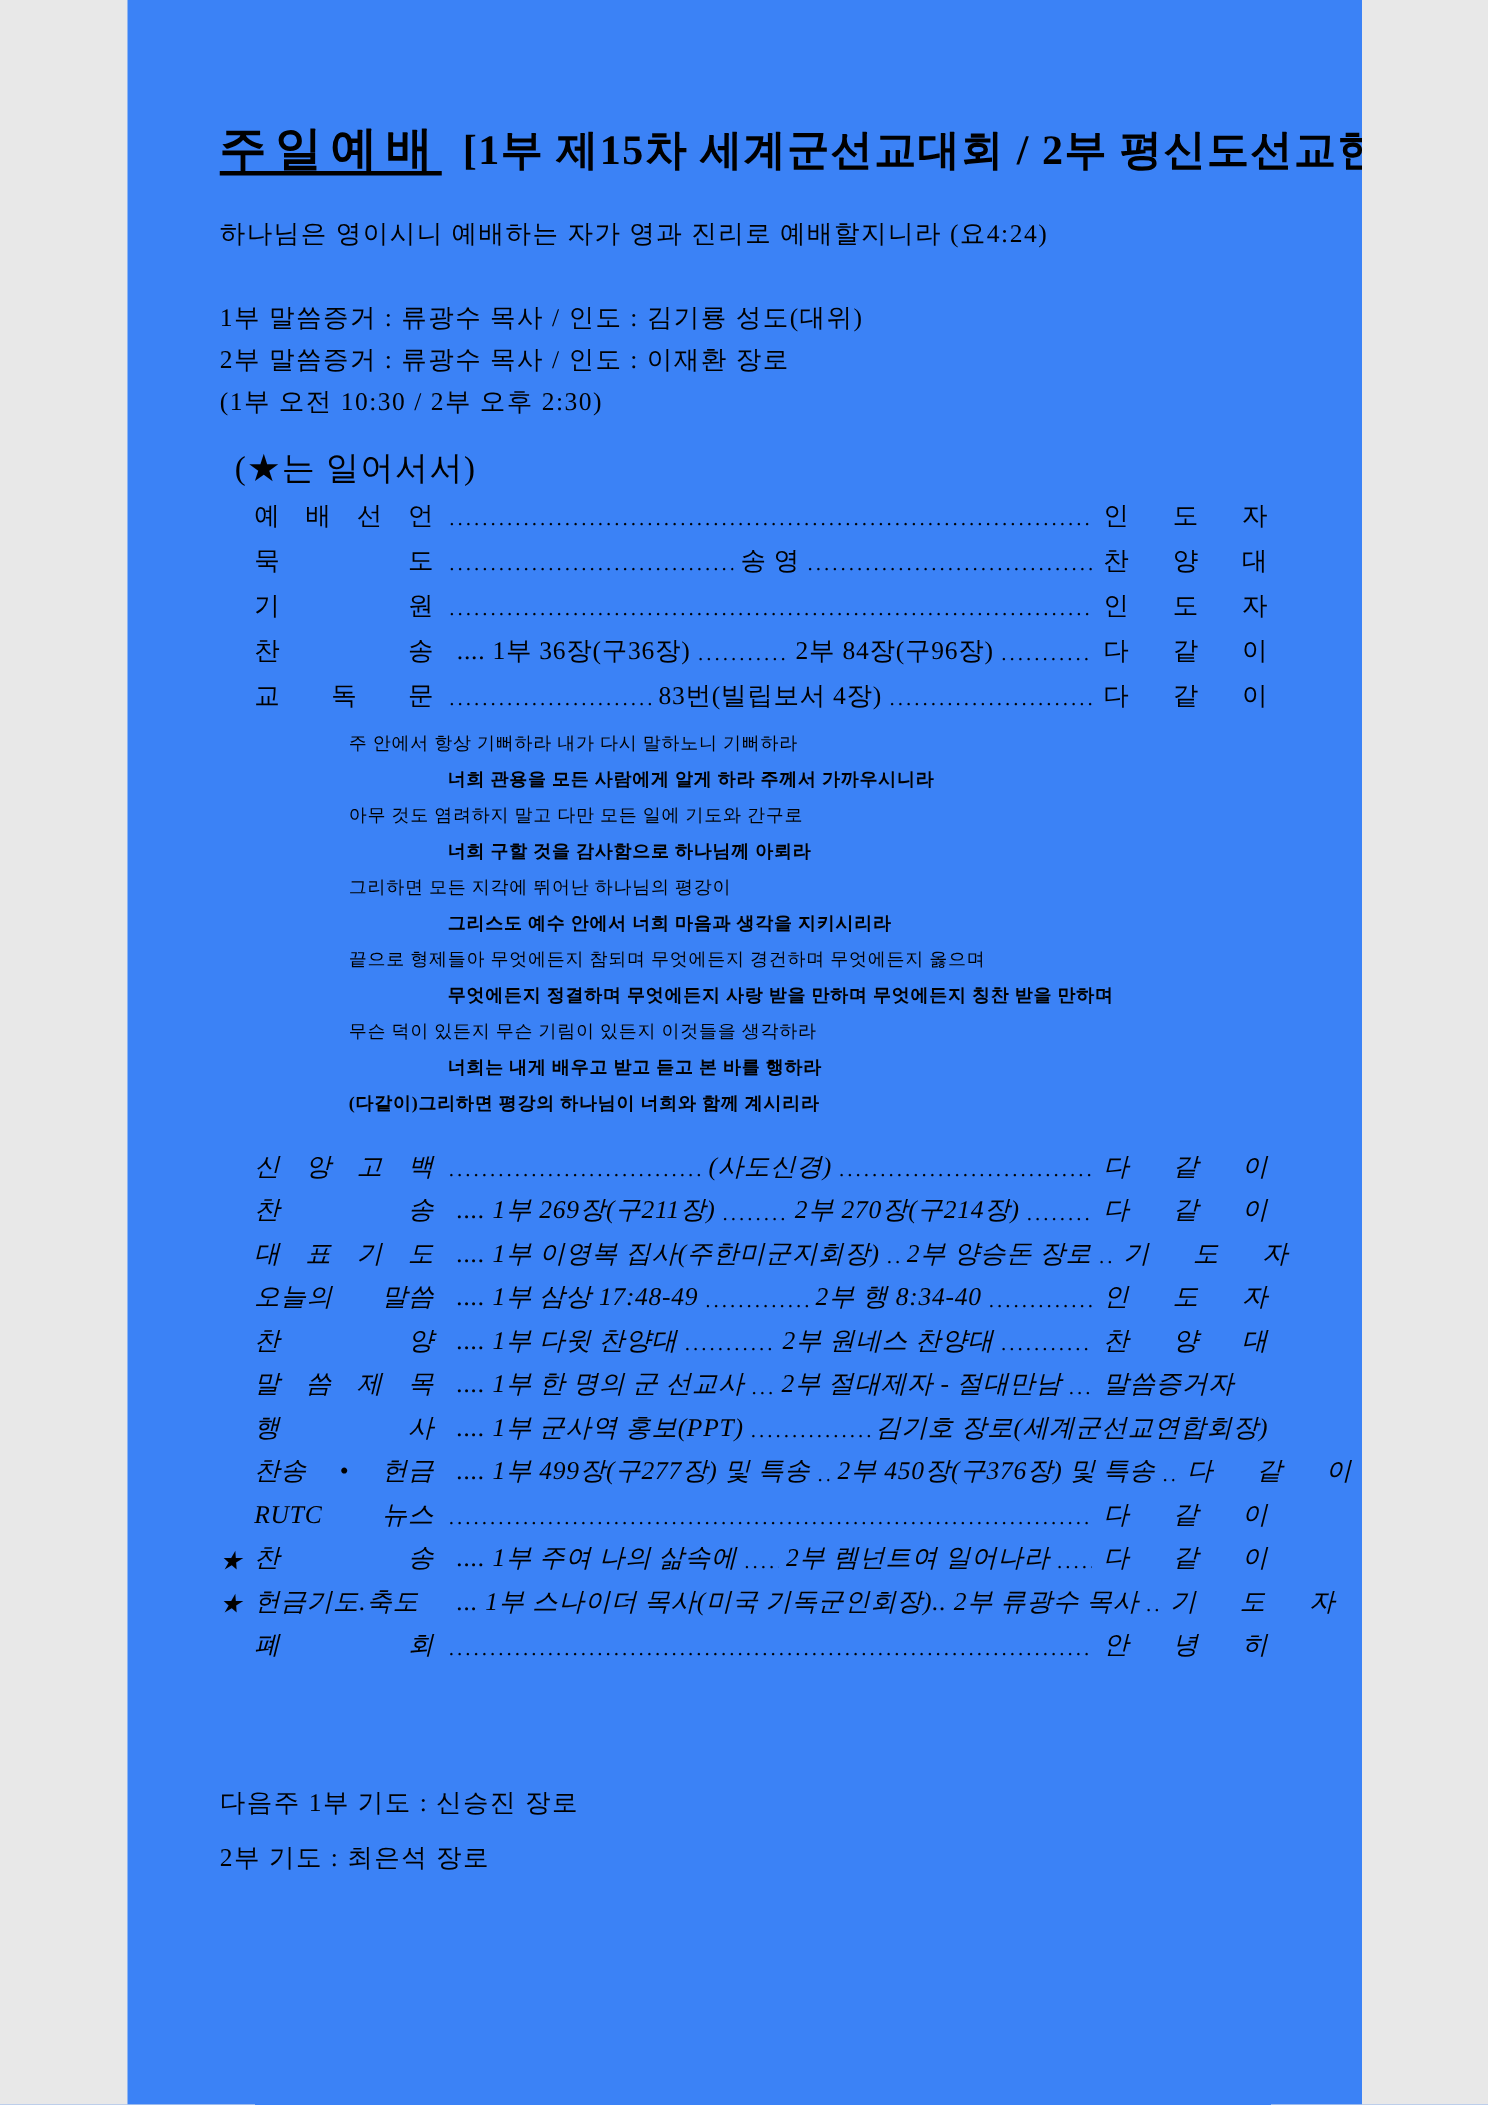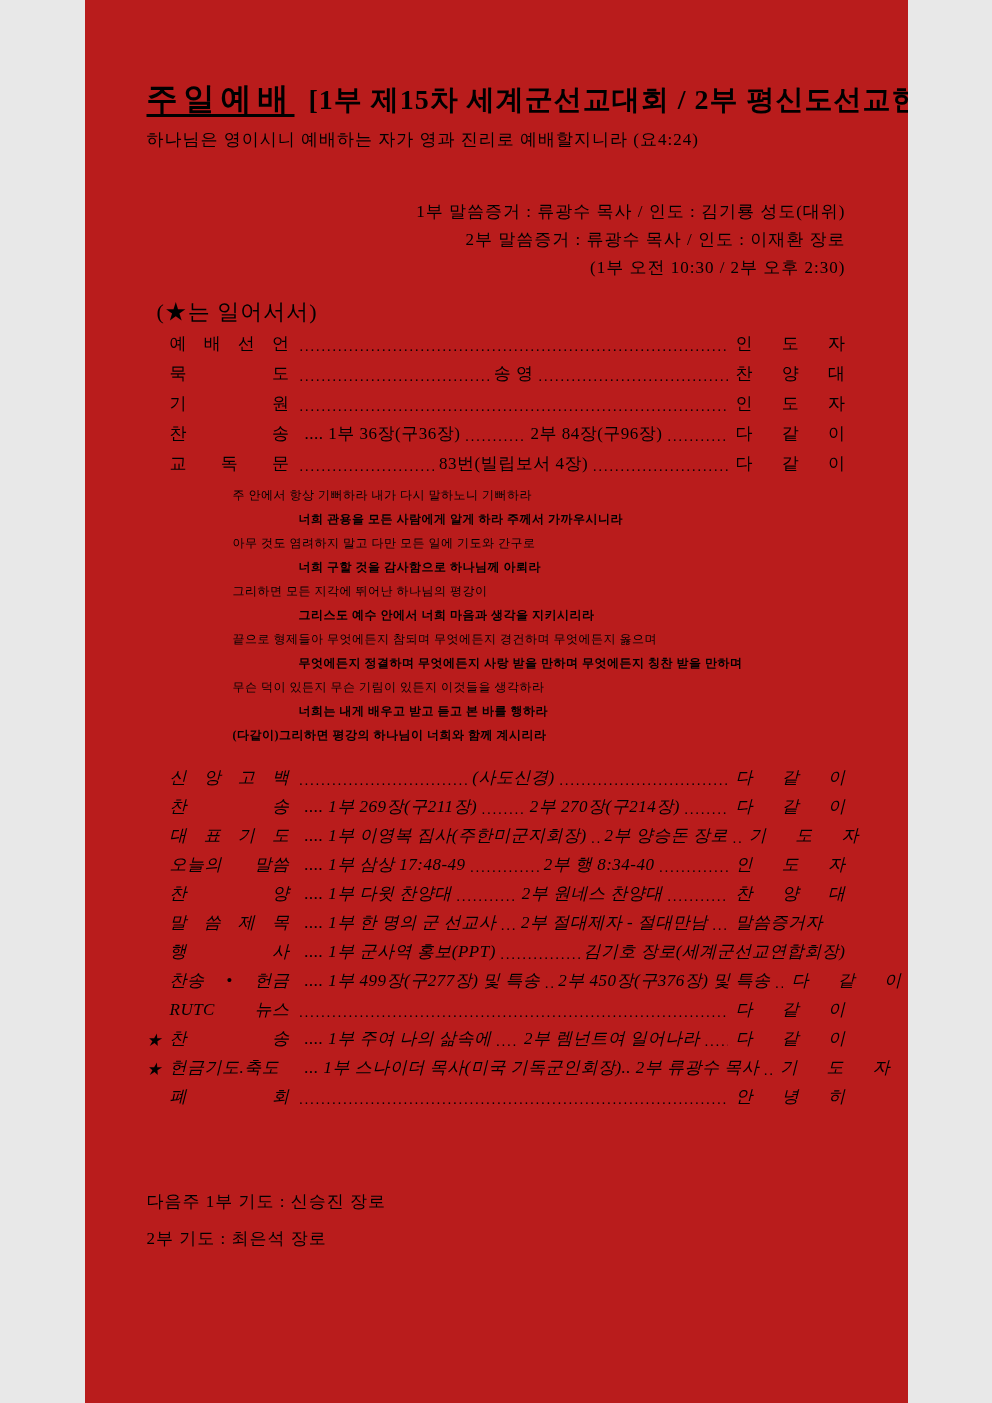--- a/index.html
+++ b/index.html
@@ -1,38 +1,38 @@
 <!DOCTYPE html>
 <html lang="ko"><head>
 <meta charset="utf-8">
 <style>
   html, body { margin:0; padding:0; background:#e8e8e8; }
   .page {
     position:relative;
     width:823px; height:1403px;
     margin:0 auto;
-    background:#b91c1c;
+    background:#3b82f6;
     color:#000;
     font-family:"Liberation Serif","DejaVu Serif",serif;
     overflow:hidden;
   }
   .content { position:absolute; left:62px; right:62px; }
 
   
   .title-block { top:78px; }
   .title-line { display:flex; align-items:baseline; gap:14px; white-space:nowrap; }
   .doc-title {
     font-size:31px; font-weight:bold; letter-spacing:6px;
     text-decoration:underline; text-underline-offset:5px;
   }
   .doc-title-bracket { font-size:28px; font-weight:bold; letter-spacing:1px; }
-  .doc-verse { margin-top:8px; font-size:17px; letter-spacing:1px; }
-
-  
-  .info-block { top:198px; text-align:right; font-size:17px; line-height:28px; letter-spacing:1px; }
+  .doc-verse { margin-top:24px; font-size:17px; letter-spacing:1px; }
+
+  
+  .info-block { top:198px; text-align:left; font-size:17px; line-height:28px; letter-spacing:1px; }
 
   
   .stand-note { top:297px; left:72px; font-size:22px; letter-spacing:1px; }
 
   
   .order-group { font-size:17px; }
   .og1 { top:325px; }
   .og2 { top:760px;font-style:italic; }
   .row { display:flex; align-items:flex-end; height:30px; letter-spacing:0.5px; white-space:nowrap; }
   .og2 .row { height:29px; }

